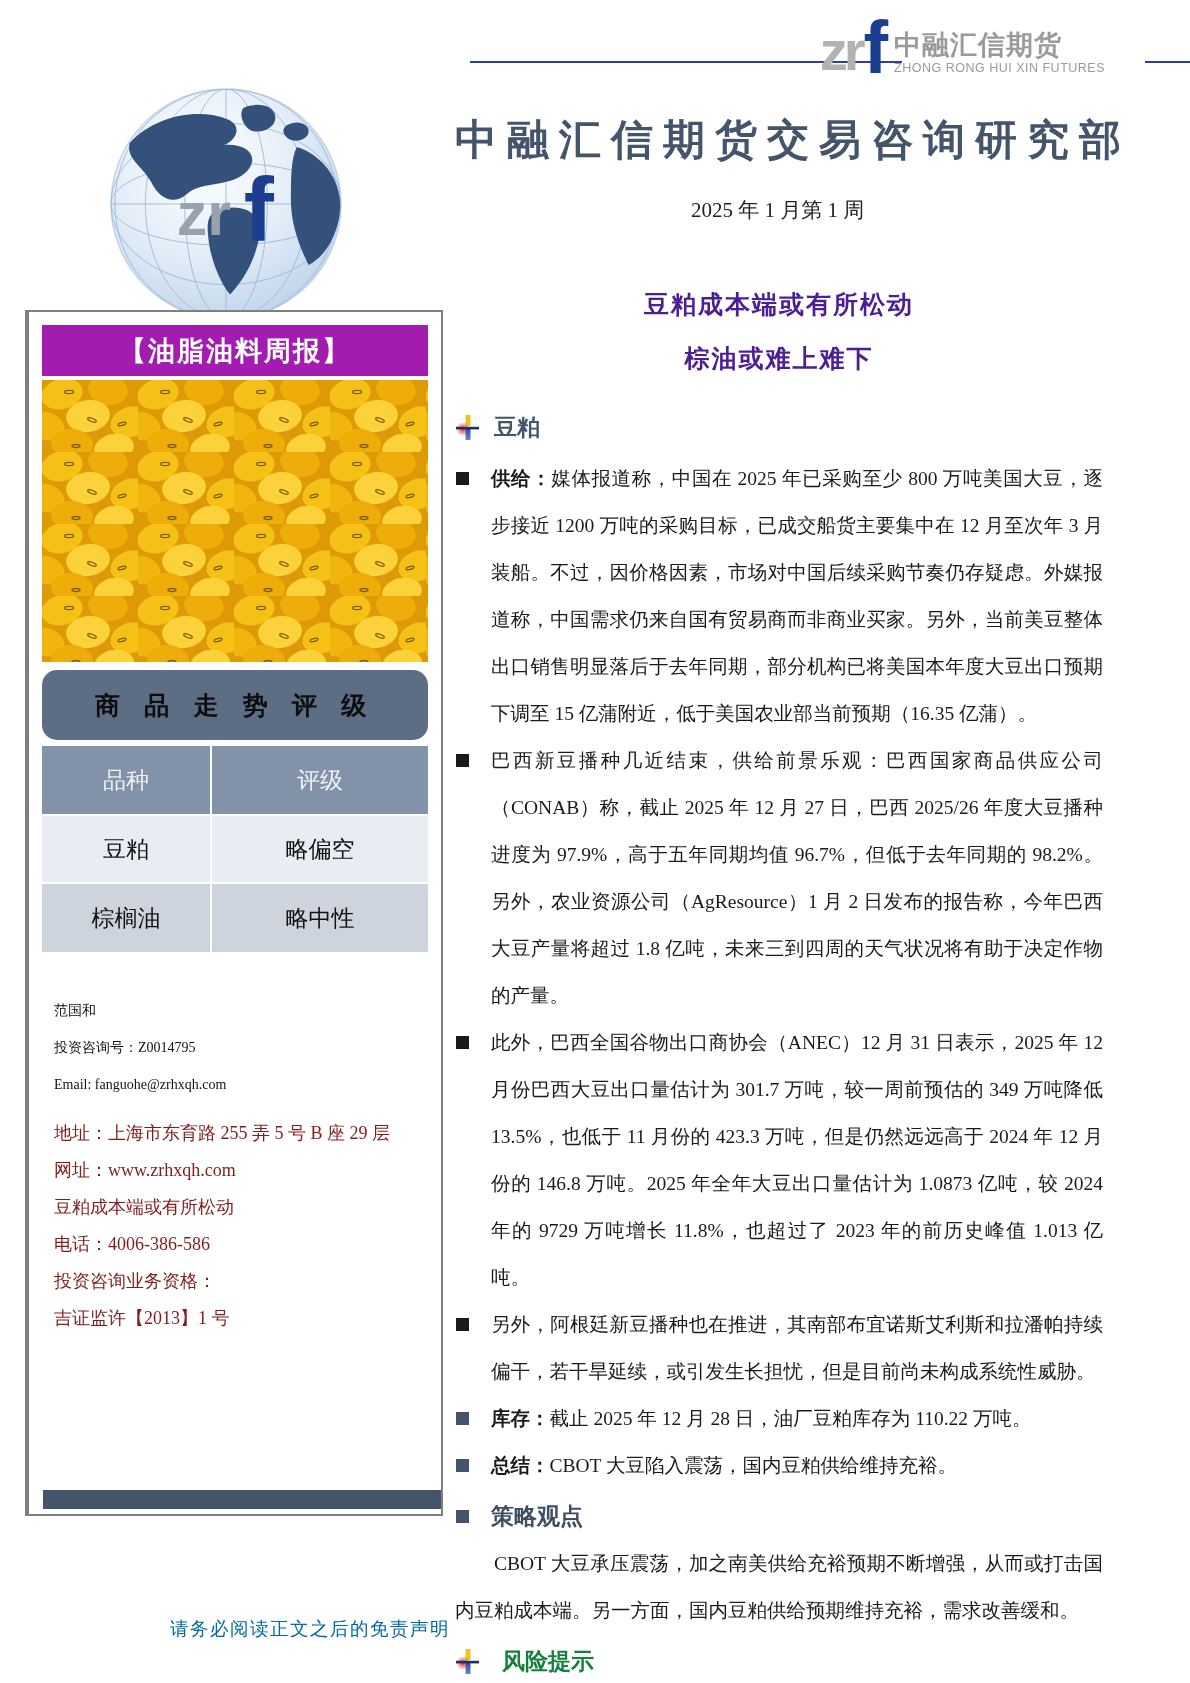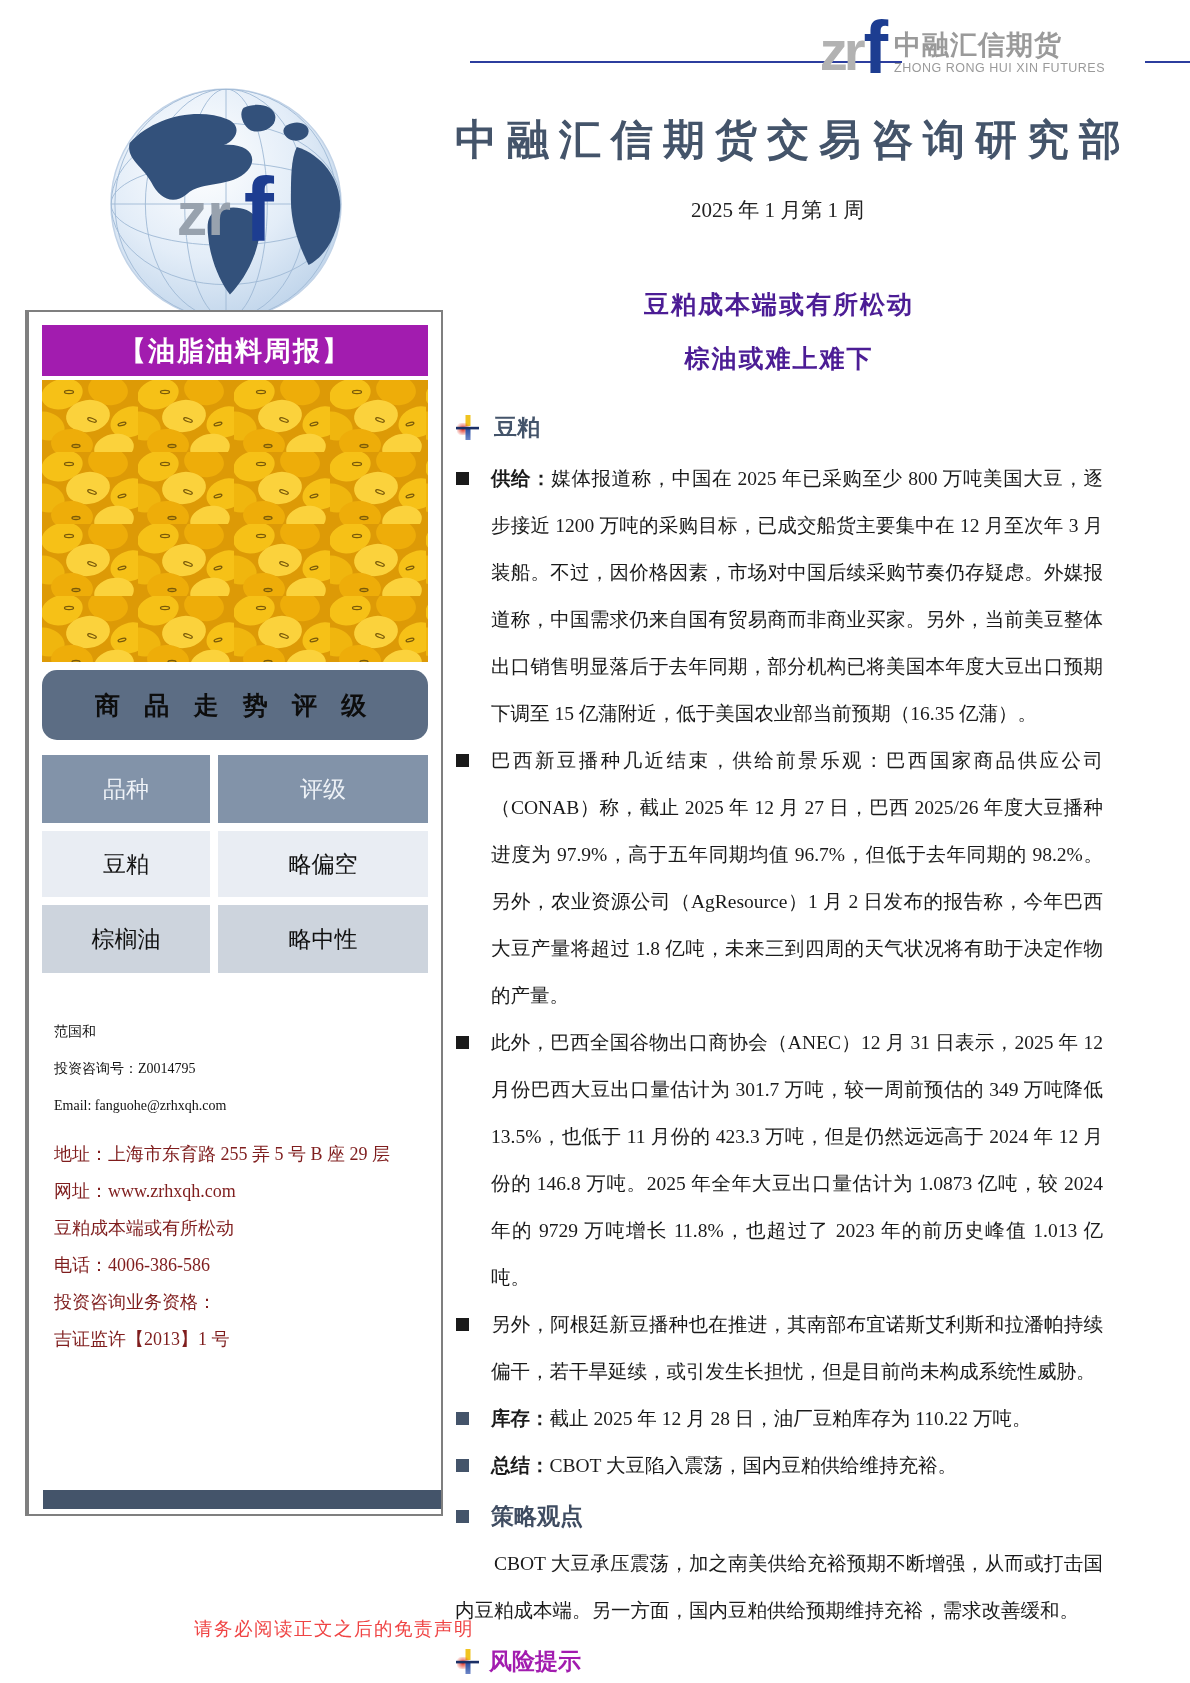--- a/index.html
+++ b/index.html
@@ -25,21 +25,21 @@
 
   
   .globe{position:absolute;left:108px;top:86px;width:236px;height:236px;}
   .side-box{position:absolute;left:25px;top:310px;width:418px;height:1206px;box-sizing:border-box;
             border:2px solid #7f7f7f;border-left-width:4px;background:#ffffff;padding:13px 13px 0 13px;}
   .side-banner{height:51px;background:#a21caf;color:#ffffff;display:flex;align-items:center;justify-content:center;
                font-size:27px;font-weight:bold;letter-spacing:2px;}
   .beans{margin-top:4px;width:100%;height:282px;display:block;}
   .rt-title{margin-top:8px;height:70px;background:#5c6d84;color:#0d0d0d;display:flex;align-items:center;justify-content:center;
             font-size:25px;font-weight:bold;letter-spacing:9px;border-radius:15px;}
-  .rt-grid{display:grid;grid-template-columns:168px 1fr;gap:8px;margin-top:15px;border-radius:27px;}
+  .rt-grid{display:grid;grid-template-columns:168px 1fr;gap:2px;margin-top:6px;border-radius:27px;}
   .rt-cell{display:flex;align-items:center;justify-content:center;font-size:23px;}
   .rt-h{height:68px;background:#8293a9;color:#eef2f7;}
   .rt-r1{height:66px;background:#e9edf3;color:#111111;}
   .rt-r2{height:68px;background:#cdd4dd;color:#111111;}
   .analyst{margin-top:40px;font-size:14px;line-height:37px;color:#111111;padding-left:12px;}
   .contact{margin-top:12px;font-size:18px;line-height:37px;color:#7f1d1d;padding-left:12px;}
   .side-bar-bottom{position:absolute;left:14px;right:0;bottom:5px;height:19px;background:#44546a;}
 
   
   .main{position:absolute;left:455px;top:278px;width:648px;}
@@ -49,22 +49,22 @@
   .sec-head .plus-ic{flex:0 0 auto;}
   .bullets{margin-top:12px;}
   .bullet{position:relative;padding-left:36px;font-size:19.5px;line-height:47px;text-align:justify;}
   .bullet .mk{position:absolute;left:1px;top:17px;width:13px;height:13px;}
   .mk-black{background:#1a1a1a;}
   .mk-slate{background:#44546a;}
   .bullet b{font-weight:bold;}
   .strat-head{position:relative;padding-left:36px;font-size:23px;font-weight:bold;color:#3f4c61;line-height:47px;margin-top:4px;}
   .strat-head .mk{position:absolute;left:1px;top:17px;width:13px;height:13px;}
   .para{font-size:19.5px;line-height:47px;text-align:justify;text-indent:2em;color:#1a1a1a;}
-  .risk-head{margin-top:8px;display:flex;align-items:center;gap:9px;font-size:23px;font-weight:bold;color:#a21caf;line-height:40px;}
-  .footer-note{position:absolute;left:170px;top:1616px;font-size:18.5px;color:#ef4444;letter-spacing:1.5px;margin-left:24px;}
+  .risk-head{margin-top:8px;display:flex;align-items:center;gap:22px;font-size:23px;font-weight:bold;color:#15803d;line-height:40px;}
+  .footer-note{position:absolute;left:170px;top:1616px;font-size:18.5px;color:#0369a1;letter-spacing:1.5px;}
 </style>
 </head>
 <body>
 
 <div class="page">
 
   <div class="hline seg1"></div>
   <div class="hline seg2"></div>
 
   <div class="logo">

